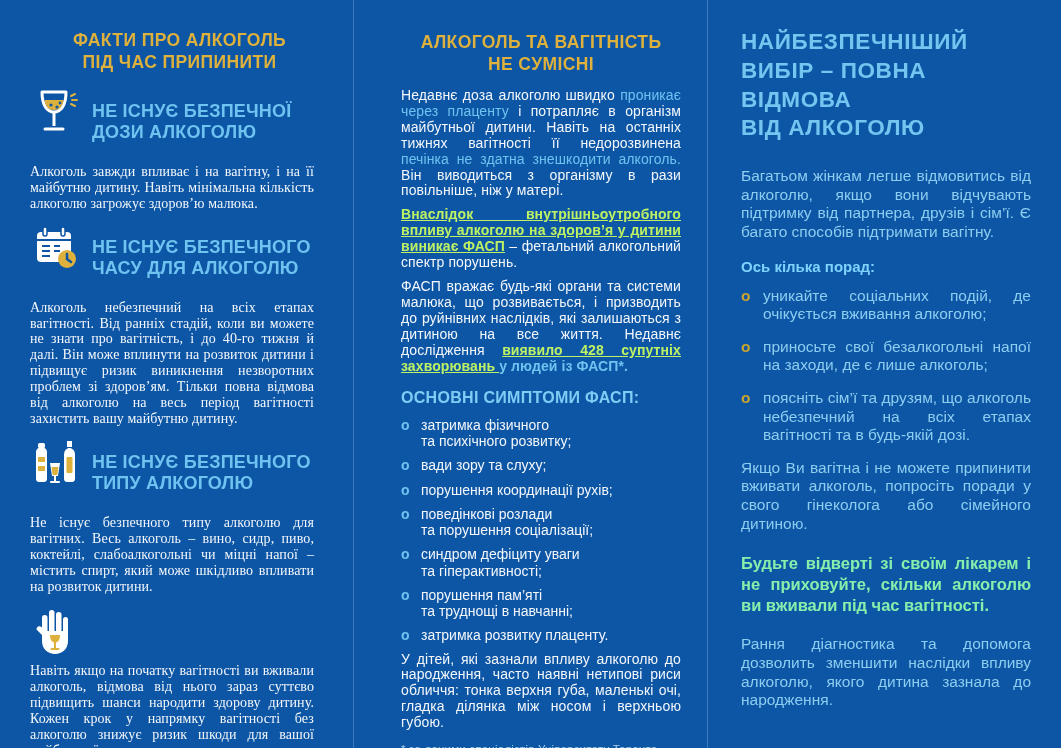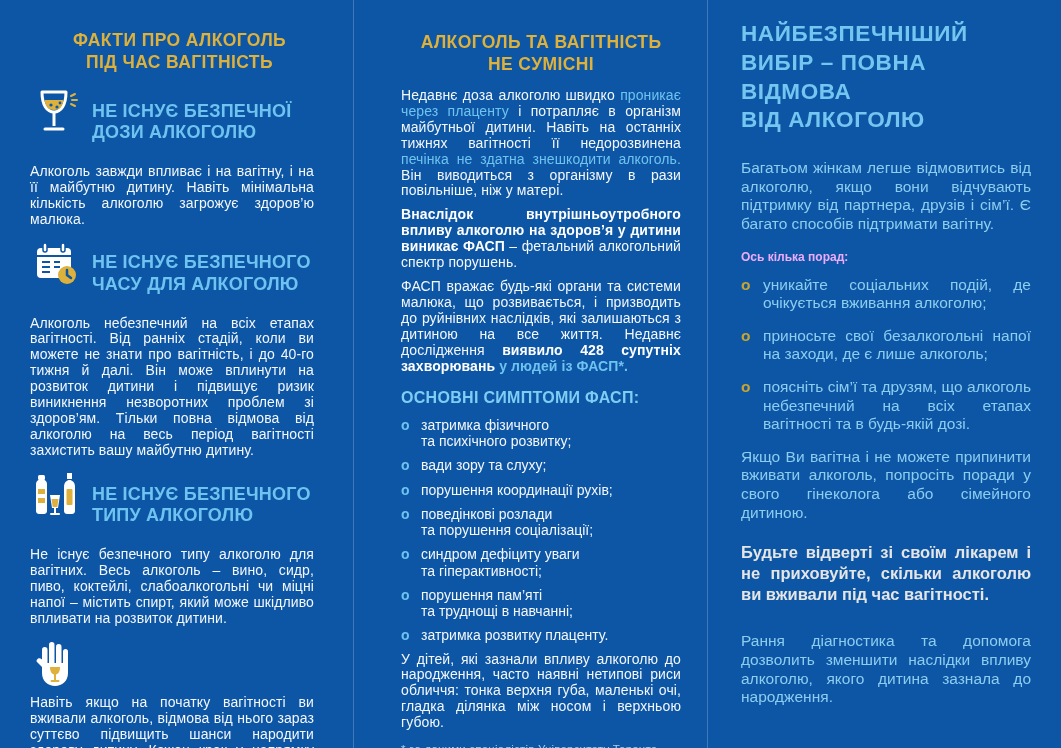--- a/index.html
+++ b/index.html
@@ -8,46 +8,46 @@
     background:#0d56a5;
     font-family:"Liberation Sans", sans-serif;
     -webkit-font-smoothing:antialiased;
   }
   .leaflet{display:flex;width:1061px;height:748px;position:relative;}
   .fold{position:absolute;top:0;bottom:0;width:1px;background:rgba(190,215,240,0.28);}
   .fold-1{left:353px;} .fold-2{left:707px;}
   .panel{box-sizing:border-box;height:748px;overflow:hidden;}
   .panel-left{width:353px;padding:30px 24px 0 30px;}
   .panel-mid{width:354px;padding:32px 26px 0 48px;}
-  .panel-right{width:354px;padding:20px 30px 0 34px;}
+  .panel-right{width:354px;padding:28px 30px 0 34px;}
 
   .pre{white-space:pre-line;}
 
   
   .panel-title{
     color:#ddb13c;font-weight:bold;font-size:17.5px;line-height:1.25;
     text-align:center;letter-spacing:0.4px;margin:0 0 12px 0;
   }
   .body-text{
     color:#f3f7fb;font-size:14px;line-height:1.14;text-align:justify;
     letter-spacing:0.1px;margin:0;
   }
   .sec{display:grid;grid-template-columns:62px 1fr;align-items:center;margin:0 15px 10px 0;}
   .sec-icon{width:52px;height:52px;align-self:start;}
   .sec-head{
     color:#6fc3f0;font-weight:bold;font-size:18px;line-height:1.17;
     letter-spacing:0.2px;
   }
-  .sec-body{grid-column:1 / -1;margin-top:6px;}
+  .sec-body{grid-column:1 / -1;margin-top:6px;font-family:Liberation Serif, serif;}
 
   
   .panel-mid p{margin:0 0 8px 0;}
   .hl-blue{color:#6fc3f0;}
   .hl-blue-b{color:#6fc3f0;font-weight:bold;}
-  .hl-gold{color:#ffffff;font-weight:bold;}
+  .hl-gold{color:#bef264;font-weight:bold;text-decoration:underline;}
   .sym-title{
     color:#7ecdf4;font-weight:bold;font-size:16px;letter-spacing:0.3px;
     margin:14px 0 10px 0 !important;
   }
   ul.sym-list{list-style:none;margin:0 0 6px 0;padding:0;}
   ul.sym-list li{
     display:grid;grid-template-columns:20px 1fr;margin-bottom:8px;
     color:#f3f7fb;font-size:14px;line-height:1.16;
   }
   .marker-blue{color:#6fc3f0;font-weight:bold;}
@@ -55,43 +55,43 @@
 
   
   .r-title{
     color:#74c6f0;font-weight:bold;font-size:22.5px;line-height:1.28;
     letter-spacing:0.6px;margin:0 0 24px 0;
   }
   .r-body{
     color:#8ccdf0;font-size:15.5px;line-height:1.2;text-align:justify;
     margin:0 0 16px 0;
   }
-  .r-tips-title{color:#f0abfc;font-weight:bold;font-size:12px;margin:0 0 12px 0;}
+  .r-tips-title{color:#7dd3fc;font-weight:bold;font-size:15px;margin:0 0 12px 0;}
   ul.tip-list{list-style:none;margin:0 0 8px 0;padding:0;}
   ul.tip-list li{
     display:grid;grid-template-columns:22px 1fr;margin-bottom:14px;
     color:#8ccdf0;font-size:15.5px;line-height:1.2;text-align:justify;
   }
   .marker-gold{color:#c9a430;font-weight:bold;}
   .r-bold{
-    color:#e5e5e5;font-weight:bold;font-size:16.5px;line-height:1.26;
-    text-align:justify;margin:20px 0 28px 0;
+    color:#86efac;font-weight:bold;font-size:16.5px;line-height:1.26;
+    text-align:justify;margin:20px 0 20px 0;
   }
   .r-last{margin-top:20px;}
 
   svg{display:block;}
 </style>
 </head>
 <body>
 
 <div class="leaflet">
 
   <section class="panel panel-left">
     <h1 class="panel-title pre">ФАКТИ ПРО АЛКОГОЛЬ
-ПІД ЧАС ВАГІТНІСТЬ</h1>
+ПІД ЧАС ПРИПИНИТИ</h1>
 
     <div class="sec">
       <span class="sec-icon">
         <svg width="52" height="52" viewBox="0 0 52 52">
           <path d="M12 6 h24 c0 13 -5 20 -12 20 c-7 0 -12 -7 -12 -20 z" fill="none" stroke="#fff" stroke-width="3" stroke-linejoin="round"></path>
           <path d="M14.5 14 c1 7 4.5 10 9.5 10 c5 0 8.5 -3 9.5 -10 z" fill="#ddb13c"></path>
           <circle cx="21" cy="19" r="1.6" fill="#0d56a5"></circle>
             <circle cx="27" cy="21" r="1.6" fill="#0d56a5"></circle>
             <circle cx="30" cy="17" r="1.4" fill="#0d56a5"></circle>
           <line x1="24" y1="26" x2="24" y2="40" stroke="#fff" stroke-width="3"></line>

